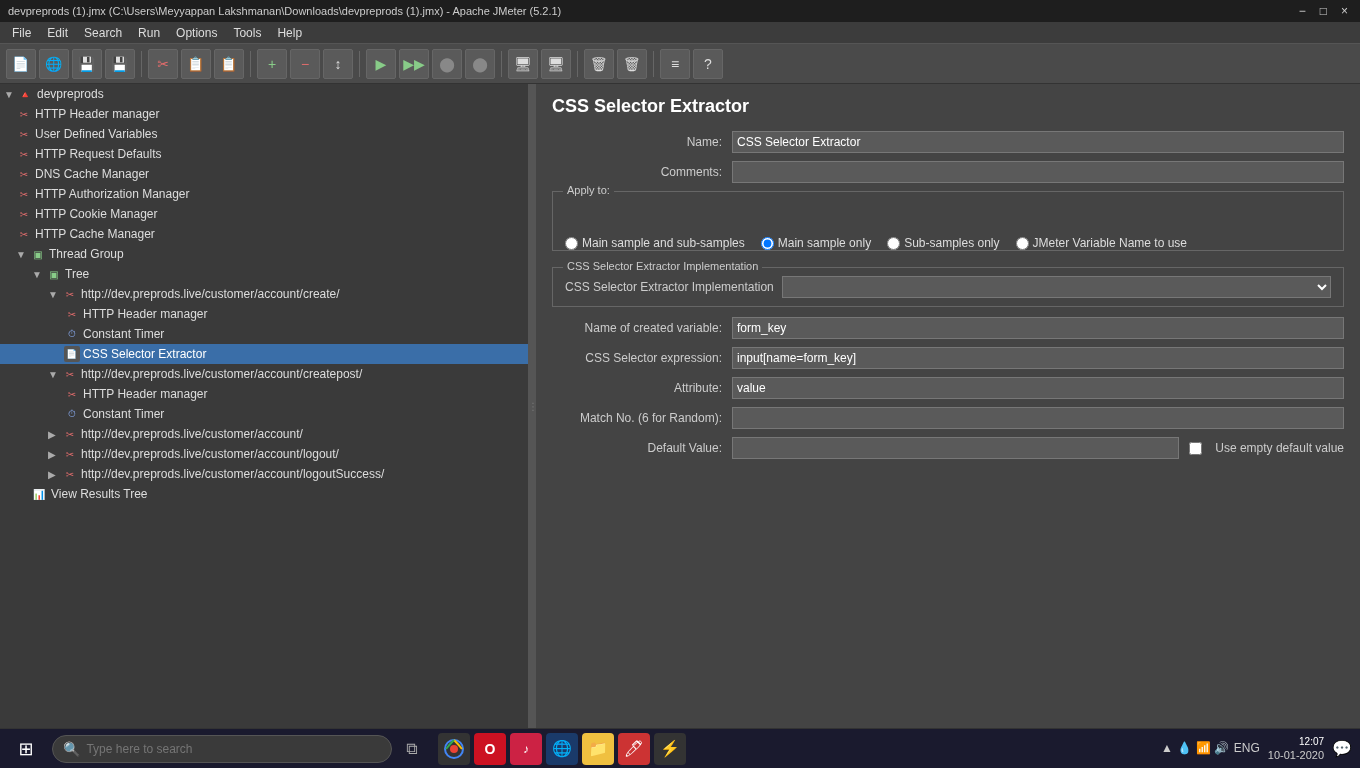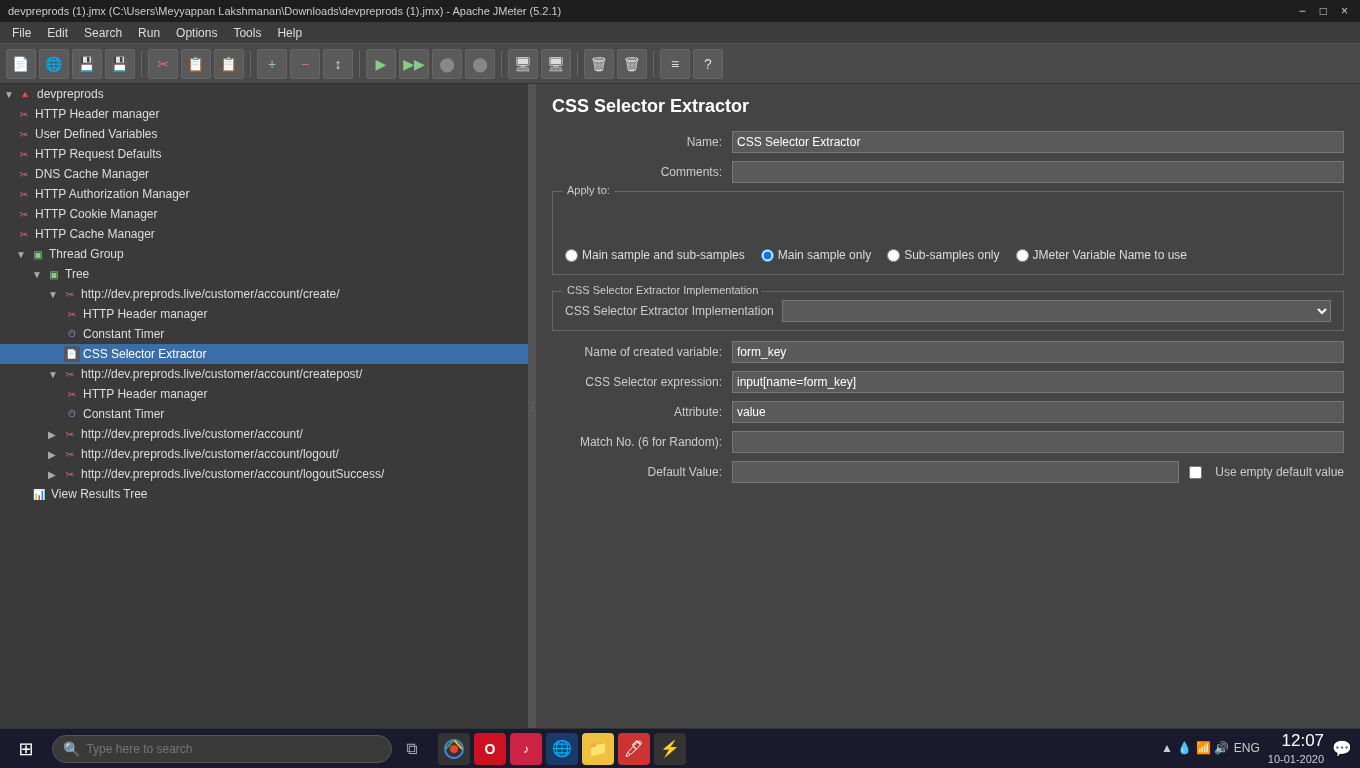--- a/index.html
+++ b/index.html
@@ -136,21 +136,21 @@
       background: #5a5a5a;
       border: 1px solid #777;
       color: #fff;
       font-size: 12px;
       padding: 0 4px;
     }
 
     
     .section-box {
       border: 1px solid #666;
-      padding: 12px 12px;
+      padding: 0 12px;
       margin-bottom: 10px;
       position: relative;
     }
     .section-legend {
       position: absolute;
       top: -8px;
       left: 10px;
       background: #444;
       padding: 0 4px;
       font-size: 11px;
@@ -592,18 +592,18 @@
   </div>
   <div class="taskbar-right">
     <div class="sys-tray">
       <span style="cursor:pointer;">▲</span>
       <span>💧</span>
       <span>📶</span>
       <span>🔊</span>
       <span>ENG</span>
     </div>
     <div class="taskbar-time">
-      <div style="font-size:17px;color:#fff;">12:07</div>
+      <div style="font-size:10px;color:#fff;">12:07</div>
       <div style="font-size:11px;color:#ccc;">10-01-2020</div>
     </div>
     <div style="cursor:pointer;font-size:16px;">💬</div>
   </div>
 </div>
 
 </body></html>

